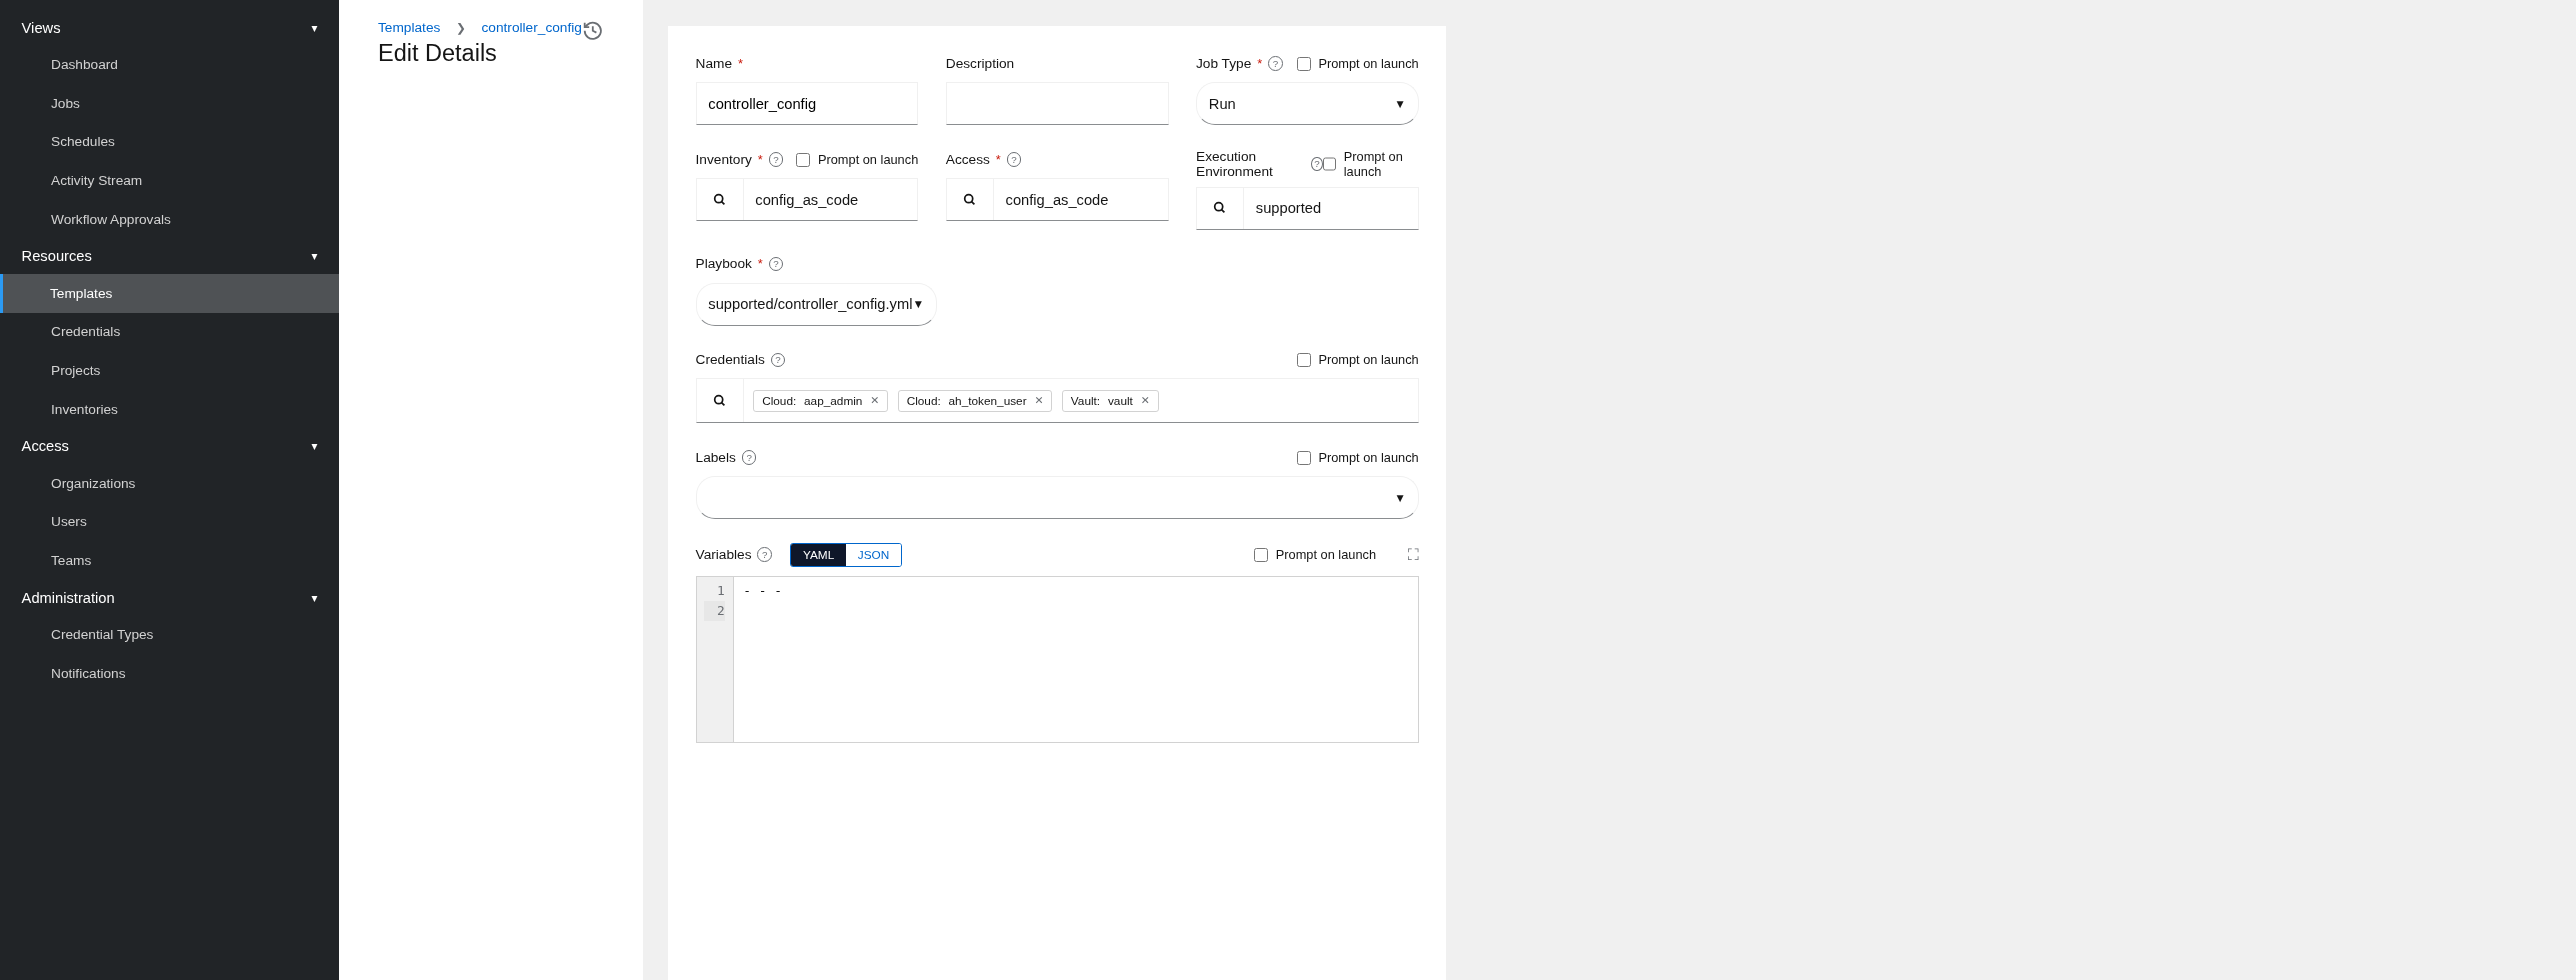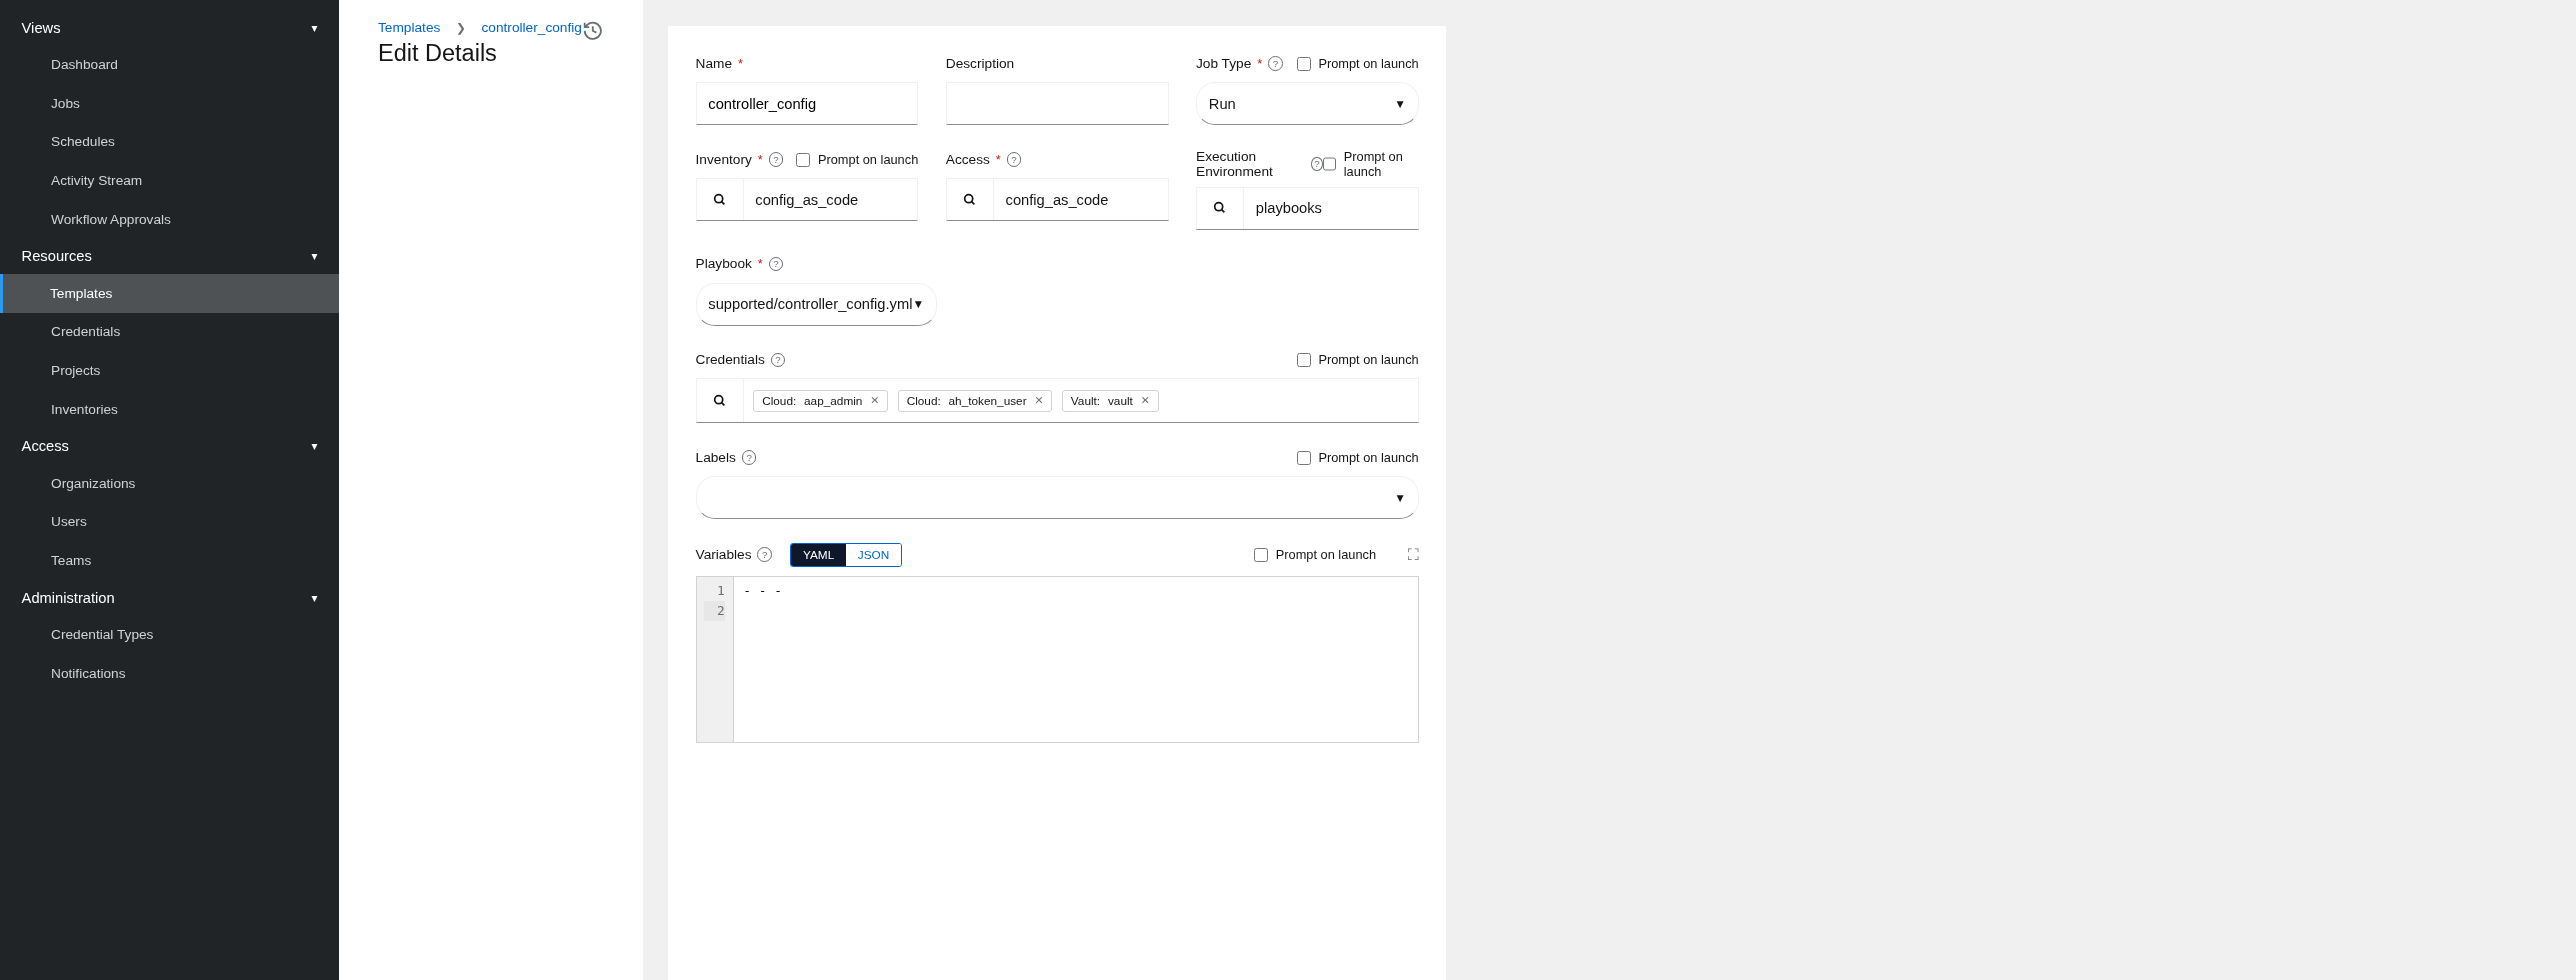--- a/index.html
+++ b/index.html
@@ -217,21 +217,21 @@
                 <span>Prompt on launch</span>
               </label>
           </div>
           <div class="lookup">
             <span class="search-btn">
                 <svg width="13.7" height="13.7" viewBox="0 0 24 24" fill="none" stroke="#151515" stroke-width="3">
                   <circle cx="10" cy="10" r="7"></circle>
                   <line x1="20" y1="20" x2="15" y2="15"></line>
                 </svg>
               </span>
-            <span class="val">playbooks</span>
+            <span class="val">supported</span>
           </div>
         </div>
       </div>
 
       <div class="row">
         <div class="field" style="flex:0 0 calc(33.333% - 18.6px)">
           <div class="label-row">
             <span class="label">
                 <span>Playbook</span> 
                 <span class="req">*</span> 

